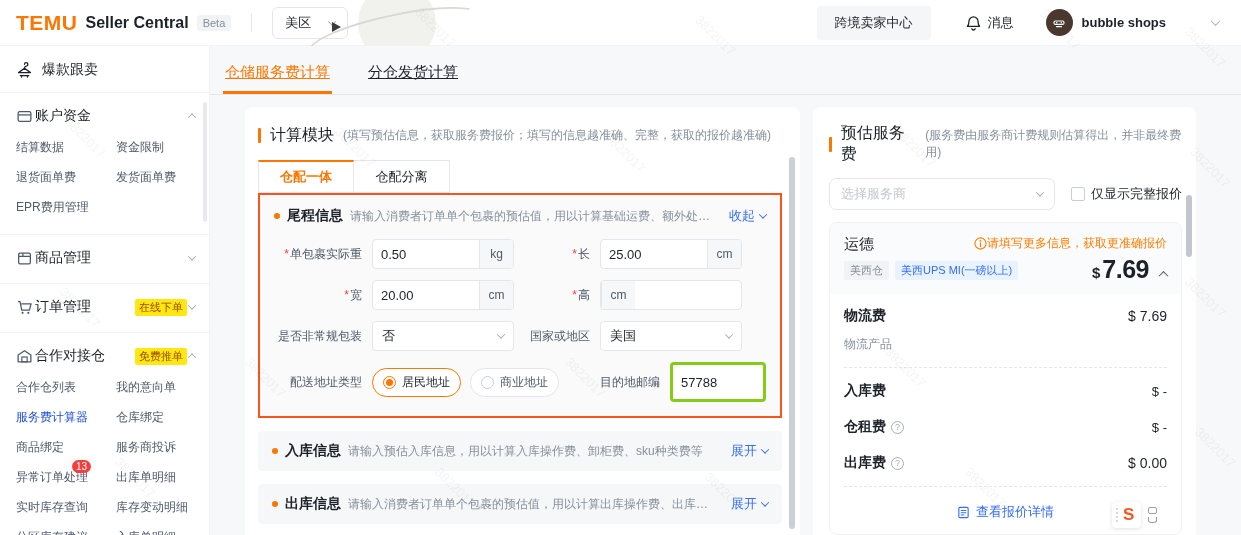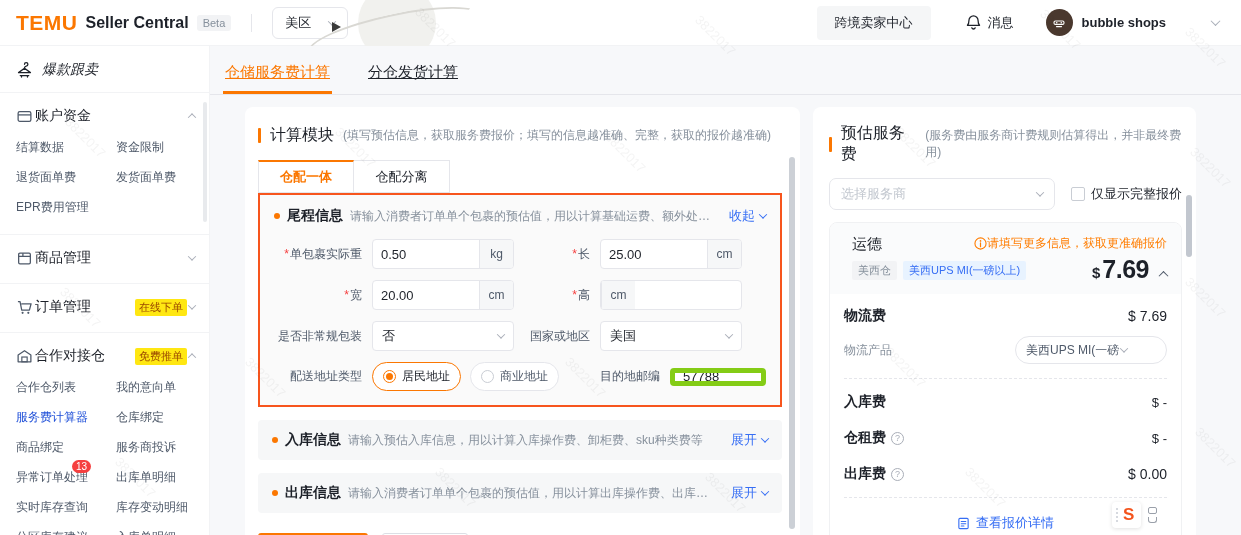--- a/index.html
+++ b/index.html
@@ -20,39 +20,39 @@
   .globe-wrap { position:absolute; left:300px; top:0; width:200px; height:46px; overflow:hidden; pointer-events:none; }
   .globe-sphere { position:absolute; left:58px; top:-16px; width:78px; height:78px; border-radius:50%;
                   background:#f1f1ee; }
   .globe-orbit { position:absolute; left:6px; top:14px; width:178px; height:40px; border:2.5px solid #d9d8d3;
                  border-radius:50%; border-bottom-color:transparent; border-right-color:transparent;
                  transform:rotate(-12deg); }
   .globe-arrow { position:absolute; left:32px; top:22px; width:0; height:0;
                  border-left:9px solid #3b3b3b; border-top:5px solid transparent; border-bottom:5px solid transparent; }
   .header-right { margin-left:auto; display:flex; align-items:center; }
   .seller-center-btn { background:#f5f6f7; border-radius:4px; padding:8px 18px; font-size:13px; cursor:pointer; }
-  .msg { display:flex; align-items:center; gap:6px; margin-left:34px; cursor:pointer; }
+  .msg { display:flex; align-items:flex-end; gap:6px; margin-left:34px; cursor:pointer; }
   .avatar { width:27px; height:27px; border-radius:50%; background:#4a382e; margin-left:32px;
             display:flex; align-items:center; justify-content:center; }
   .username { font-weight:bold; font-size:13px; margin-left:9px; }
   .hdr-caret { margin-left:46px; }
   
   .chev { display:inline-block; width:7px; height:7px; border-right:1.5px solid #a9aeb8;
           border-bottom:1.5px solid #a9aeb8; transform:rotate(45deg) translate(-1px,-1px); }
   .chev.up { transform:rotate(-135deg) translate(-1px,-1px); }
   .chev.blue { border-color:#366ef4; }
   .chev.dark { border-color:#4e5969; }
   .chev.sm { width:6px; height:6px; }
   
   .app-body { display:flex; height:489px; }
   
   .sidebar { width:210px; background:#fff; border-right:1px solid #f2f3f5; position:relative;
              flex-shrink:0; overflow:hidden; }
   .side-top { display:flex; align-items:center; gap:9px; padding:15px 16px 13px; font-size:14px;
-              border-bottom:1px solid #f2f3f5; cursor:pointer;font-style:italic; }
+              border-bottom:1px solid #f2f3f5; cursor:pointer; }
   .side-group { display:flex; align-items:center; gap:2px; padding:14px 14px 10px 16px; font-size:14px; cursor:pointer; }
   .side-group .grow { flex:1; }
   .side-divider { border-top:1px solid #f2f3f5; margin:6px 0 0; }
   .sub-grid { display:grid; grid-template-columns:100px 1fr; padding:4px 8px 12px 16px;
               row-gap:13px; font-size:12px; color:#4e5969; }
   .sub-item { cursor:pointer; position:relative; white-space:nowrap; }
   .sub-item.active { color:#1d4ed8; }
   .badge-yellow { background:#ffe712; color:#9c4a00; font-size:11px; padding:1px 4px; border-radius:2px; white-space:nowrap; }
   .count-badge { position:absolute; top:-9px; left:56px; background:#f53f3f; color:#fff;
                  font-size:10px; line-height:13px; padding:0 4px; border-radius:8px; }
@@ -85,21 +85,21 @@
                     display:flex; align-items:center; gap:5px; cursor:pointer; padding-left:8px; }
   .form { margin-top:14px; display:flex; flex-direction:column; gap:11px; }
   .form-row { display:flex; align-items:center; }
   .f-label { width:88px; text-align:right; font-size:12px; color:#4e5969; margin-right:10px; line-height:1.35; }
   .f-label2 { width:64px; text-align:right; font-size:12px; color:#4e5969; margin:0 10px 0 12px; }
   .required::before { content:"*"; color:#f53f3f; margin-right:1px; }
   .input-group { display:flex; width:142px; height:30px; border:1px solid #e5e6eb; border-radius:4px;
                  background:#fff; overflow:hidden; }
   .input-group input, .plain-input { border:none; outline:none; padding:0 8px; font-size:13px;
                  min-width:0; flex:1; color:#1d2129; font-family:inherit; background:transparent; }
-  .plain-input { border:5px solid #84cc16; border-radius:4px; width:142px; height:18px; background:#fff; }
+  .plain-input { border:3px solid #84cc16; border-radius:4px; width:142px; height:40px; background:#fff; }
   .unit { width:34px; background:#f6f7f8; border-left:1px solid #e5e6eb; display:flex;
           align-items:center; justify-content:center; font-size:12px; color:#4e5969; flex-shrink:0; }
   .select-box { width:142px; height:30px; border:1px solid #e5e6eb; border-radius:4px; background:#fff;
                 display:flex; align-items:center; padding:0 9px; font-size:13px; cursor:pointer; }
   .select-box .chev { margin-left:auto; }
   .radio-group { display:flex; gap:9px; width:212px; }
   .radio-pill { display:flex; align-items:center; gap:6px; border:1px solid #e5e6eb; border-radius:16px;
                 padding:5px 10px; font-size:12px; color:#4e5969; cursor:pointer; background:#fff; }
   .radio-pill.selected { border-color:#fb7701; color:#1d2129; }
   .radio-circle { width:13px; height:13px; border:1px solid #c9cdd4; border-radius:50%; background:#fff; }
@@ -117,21 +117,21 @@
   .estimate-card { width:383px; background:#fff; border-radius:8px; padding:16px 14px 0 16px;
                    height:440px; position:relative; overflow:hidden; }
   .est-controls { display:flex; align-items:center; margin-top:13px; }
   .provider-select { width:226px; height:32px; border:1px solid #e5e6eb; border-radius:7px;
                      display:flex; align-items:center; padding:0 11px; color:#c2c7cf; font-size:13px; cursor:pointer; }
   .provider-select .chev { margin-left:auto; }
   .checkbox-row { margin-left:auto; display:flex; align-items:center; gap:6px; font-size:13px; cursor:pointer; }
   .checkbox { width:14px; height:14px; border:1px solid #c9cdd4; border-radius:2px; background:#fff; flex-shrink:0; }
   .service-card { border:1px solid #f0f1f3; border-radius:8px; margin-top:12px; overflow:hidden; }
   .sc-header { display:flex; padding:12px 14px 10px; background:#fafbfc; }
-  .sc-left { min-width:0;margin-left:8px; }
+  .sc-left { min-width:0; }
   .provider-name { font-size:15px; color:#1d2129; }
   .tag-row { display:flex; gap:6px; margin-top:7px; }
   .tag-gray { background:#f2f3f5; color:#86909c; font-size:11px; padding:2px 6px; border-radius:2px; white-space:nowrap; }
   .tag-blue { background:#e8f3ff; color:#366ef4; font-size:11px; padding:2px 6px; border-radius:2px; white-space:nowrap; }
   .sc-right { margin-left:auto; text-align:right; flex-shrink:0; }
   .warn-row { display:flex; align-items:center; justify-content:flex-end; gap:0;
               color:#ff7d00; font-size:12px; white-space:nowrap; }
   .price-row { display:flex; align-items:baseline; justify-content:flex-end; gap:2px; margin-top:3px; }
   .price-cur { font-size:15px; font-weight:bold; }
   .price-val { font-size:25px; font-weight:bold; letter-spacing:-.5px; }
@@ -443,24 +443,20 @@
               </div>
             </div>
           </div>
 
           <div class="d-row" style="padding-top:13px">
             <span class="d-label">物流费</span>
             <span class="d-value big">$ 7.69</span>
           </div>
           <div class="d-row" style="padding-top:2px">
             <span class="d-label-light">物流产品</span>
-            <div class="mini-select">
-              <span style="overflow:hidden;text-overflow:clip;white-space:nowrap">美西UPS MI(一磅</span>
-              <span class="chev sm"></span>
-            </div>
           </div>
           <div class="dashed"></div>
           <div class="d-row">
             <span class="d-label">入库费</span>
             <span class="d-value">$ -</span>
           </div>
           <div class="d-row">
             <span class="d-label">
                 <span>仓租费</span>
                 <span class="qmark"></span>

